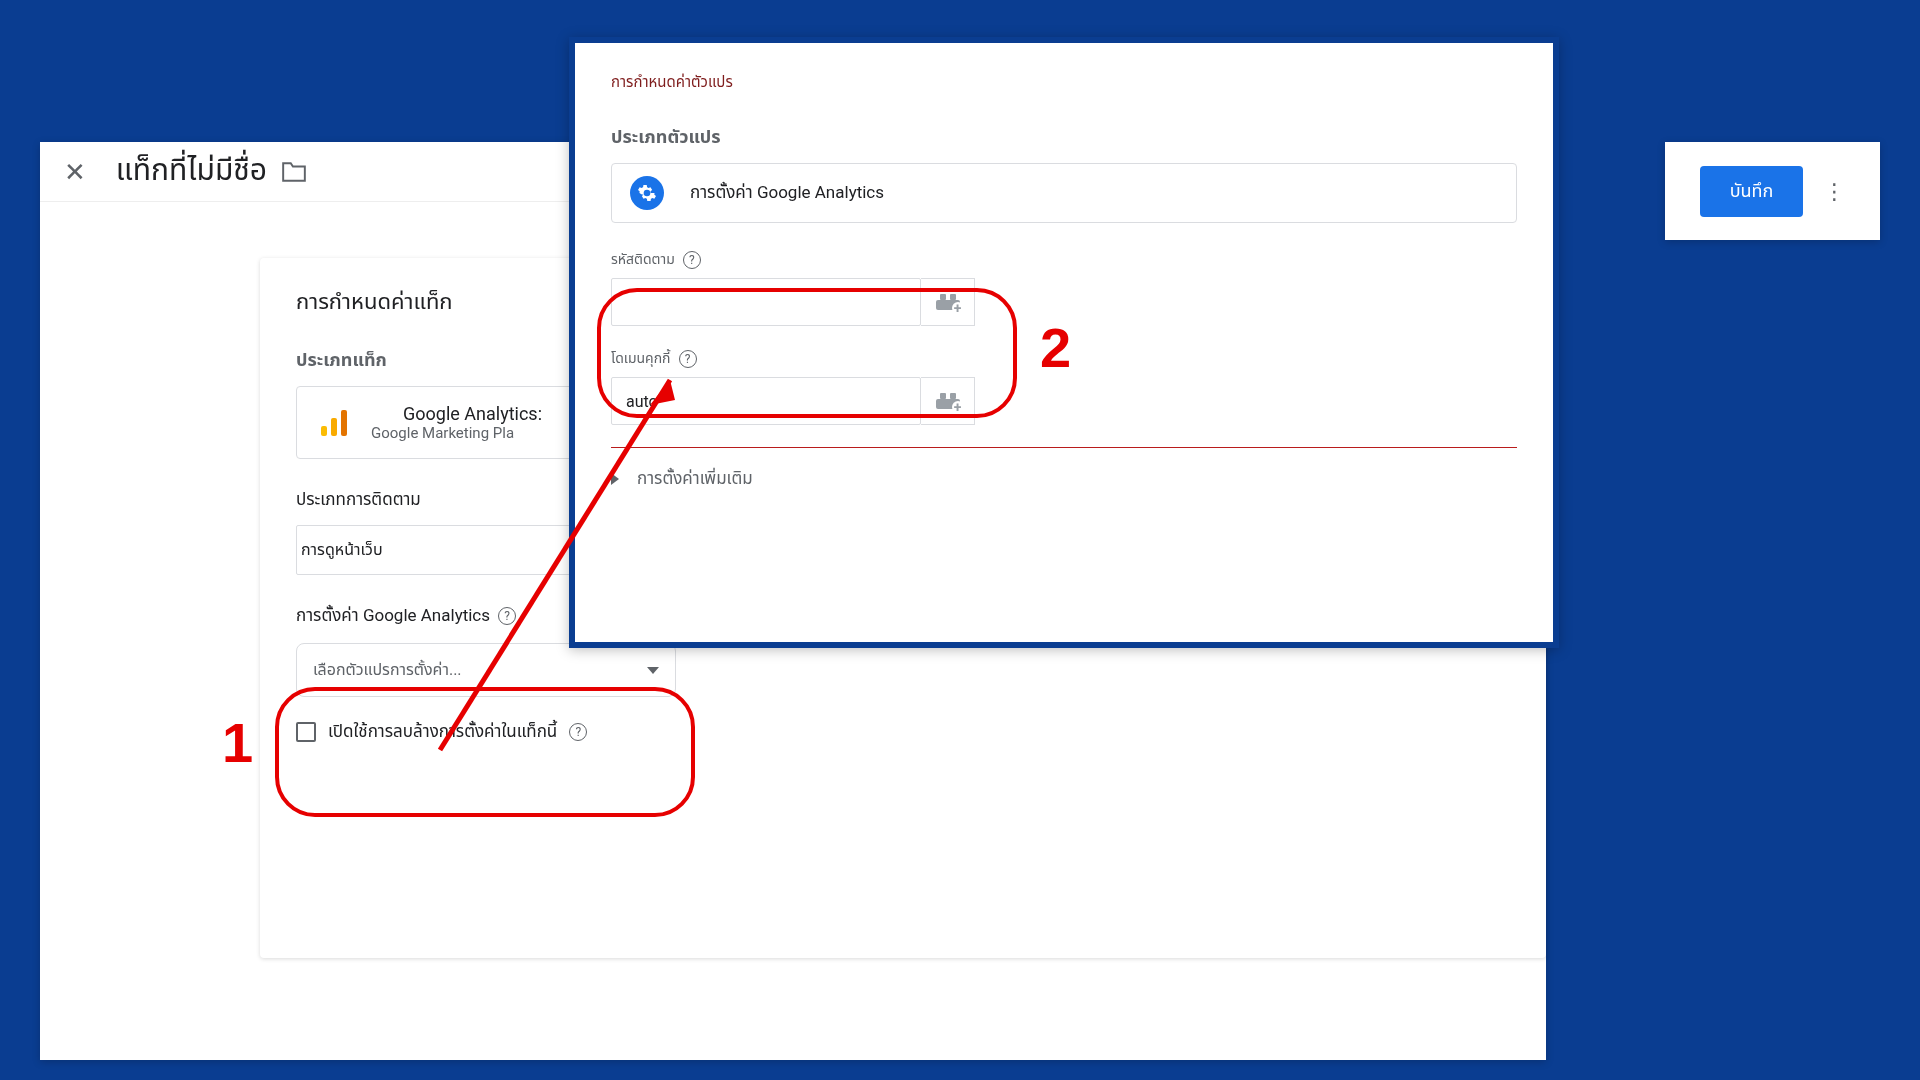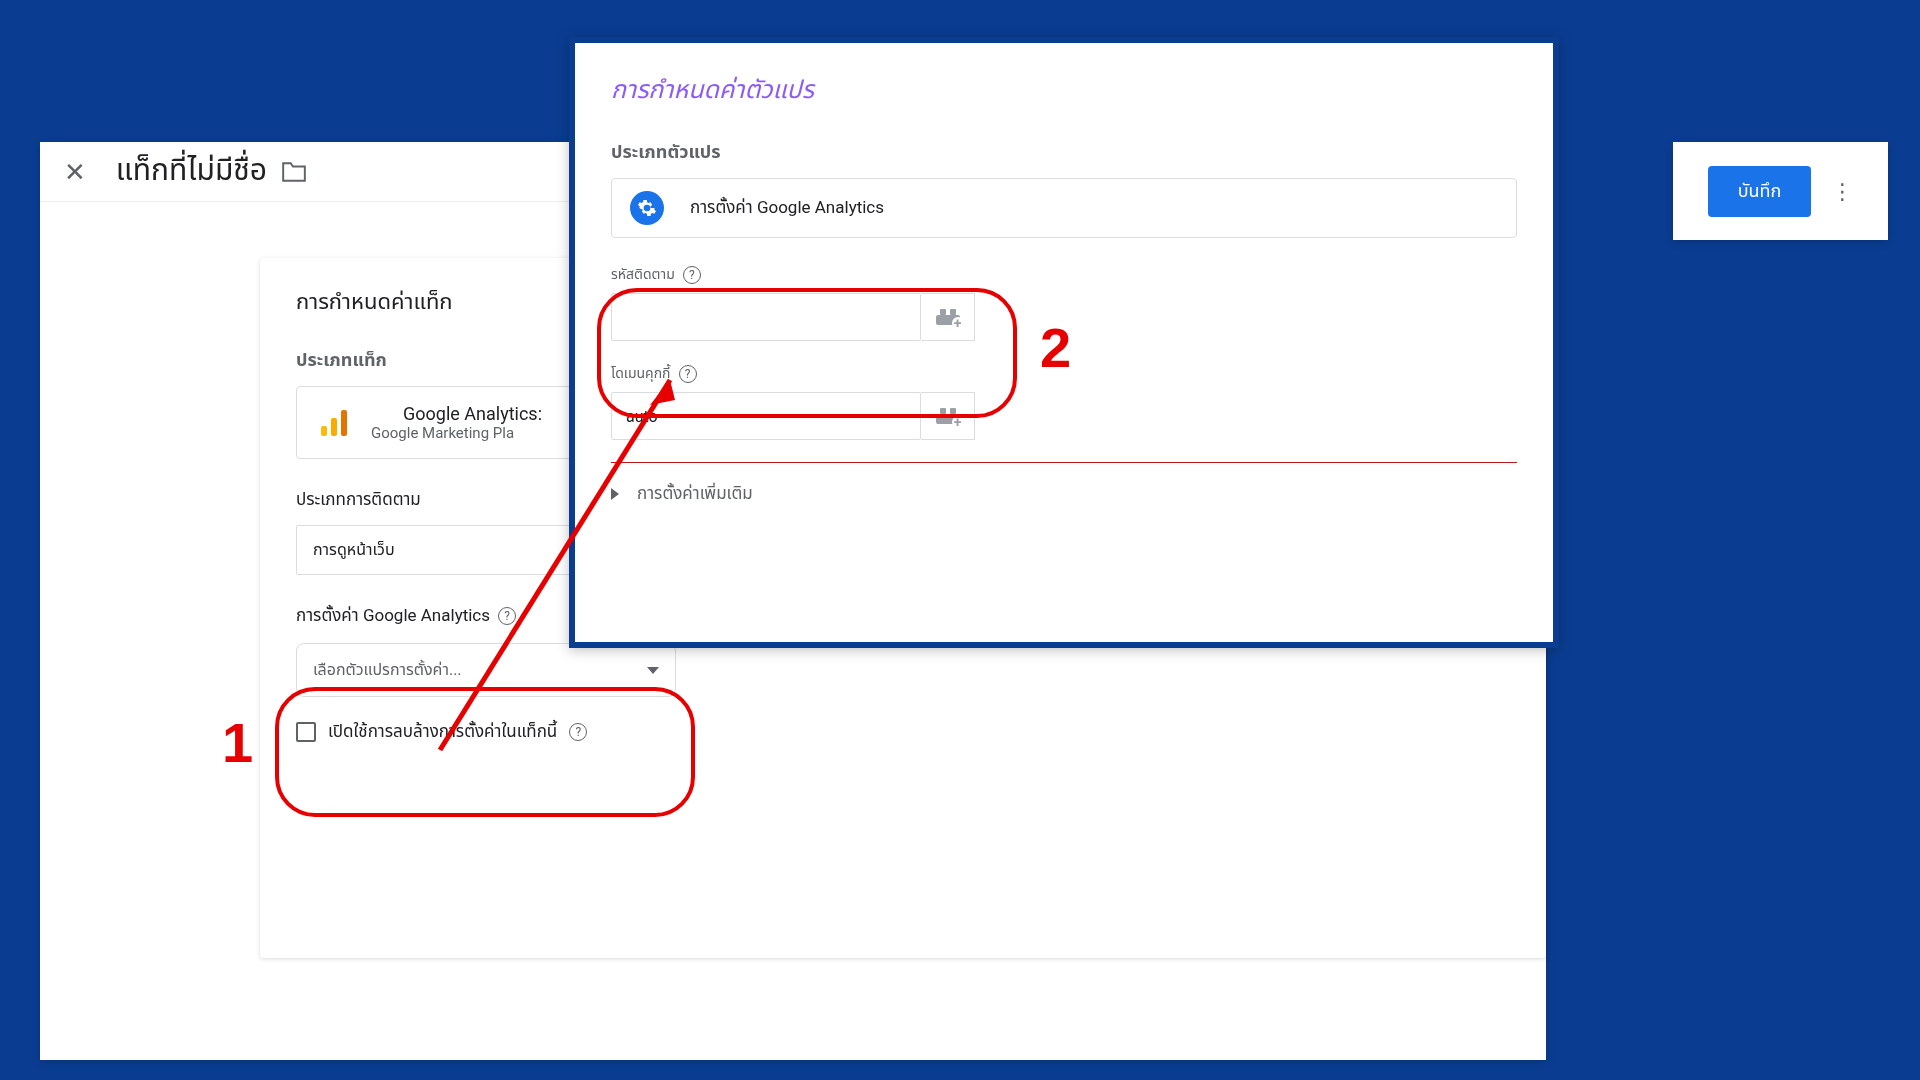--- a/index.html
+++ b/index.html
@@ -34,21 +34,21 @@
     padding: 4px 2px;
     border: none;
     border-bottom: 1px solid transparent;
     margin-right: 12px;
   }
   .folder-svg { width: 26px; height: 22px; }
 
   
   .save-bar {
     position: absolute;
-    right: 32px;
+    right: 40px;
     top: 142px;
     width: 215px;
     height: 98px;
     background: #fff;
     display: flex;
     align-items: center;
     justify-content: center;
     gap: 20px;
     box-shadow: 0 2px 8px rgba(0,0,0,0.2);
   }
@@ -89,21 +89,21 @@
   }
   .ga-icon { width: 34px; height: 34px; position: relative; }
   .tagtype-text .t1 { font-size: 18px; color: #202124; margin-left: 32px; }
   .tagtype-text .t2 { font-size: 15px; color: #5f6368; }
 
   .track-section { margin-bottom: 28px; }
   .track-section .section-heading { font-size: 17px; color: #202124; margin-bottom: 12px; }
   .track-value {
     border: 1px solid #dadce0;
     border-radius: 2px;
-    padding: 12px 16px;
+    padding: 12px 4px;
     font-size: 16px;
     color: #202124;
     width: 280px;
   }
 
   .ga-settings-heading { font-size: 17px; color: #202124; display: flex; align-items: center; gap: 8px; margin-bottom: 14px; }
   .help-circle {
     width: 18px; height: 18px; border: 1.5px solid #5f6368; border-radius: 50%;
     display: inline-flex; align-items: center; justify-content: center;
     font-size: 12px; color: #5f6368;
@@ -142,21 +142,21 @@
     position: absolute;
     left: 569px;
     top: 37px;
     width: 990px;
     height: 611px;
     background: #fff;
     box-shadow: 0 2px 12px rgba(0,0,0,0.25);
     border: 6px solid #0a3d91;
     padding: 28px 36px;
   }
-  .var-title { font-size: 25px; color: #8b5cf6; margin-bottom: 30px; font-style: italic; }
+  .var-title { font-size: 15px; color: #7f1d1d; margin-bottom: 30px; }
   .vartype-row {
     border: 1px solid #dadce0;
     border-radius: 4px;
     padding: 12px 18px;
     display: flex;
     align-items: center;
     gap: 26px;
     margin-bottom: 26px;
   }
   .gear-circle {

